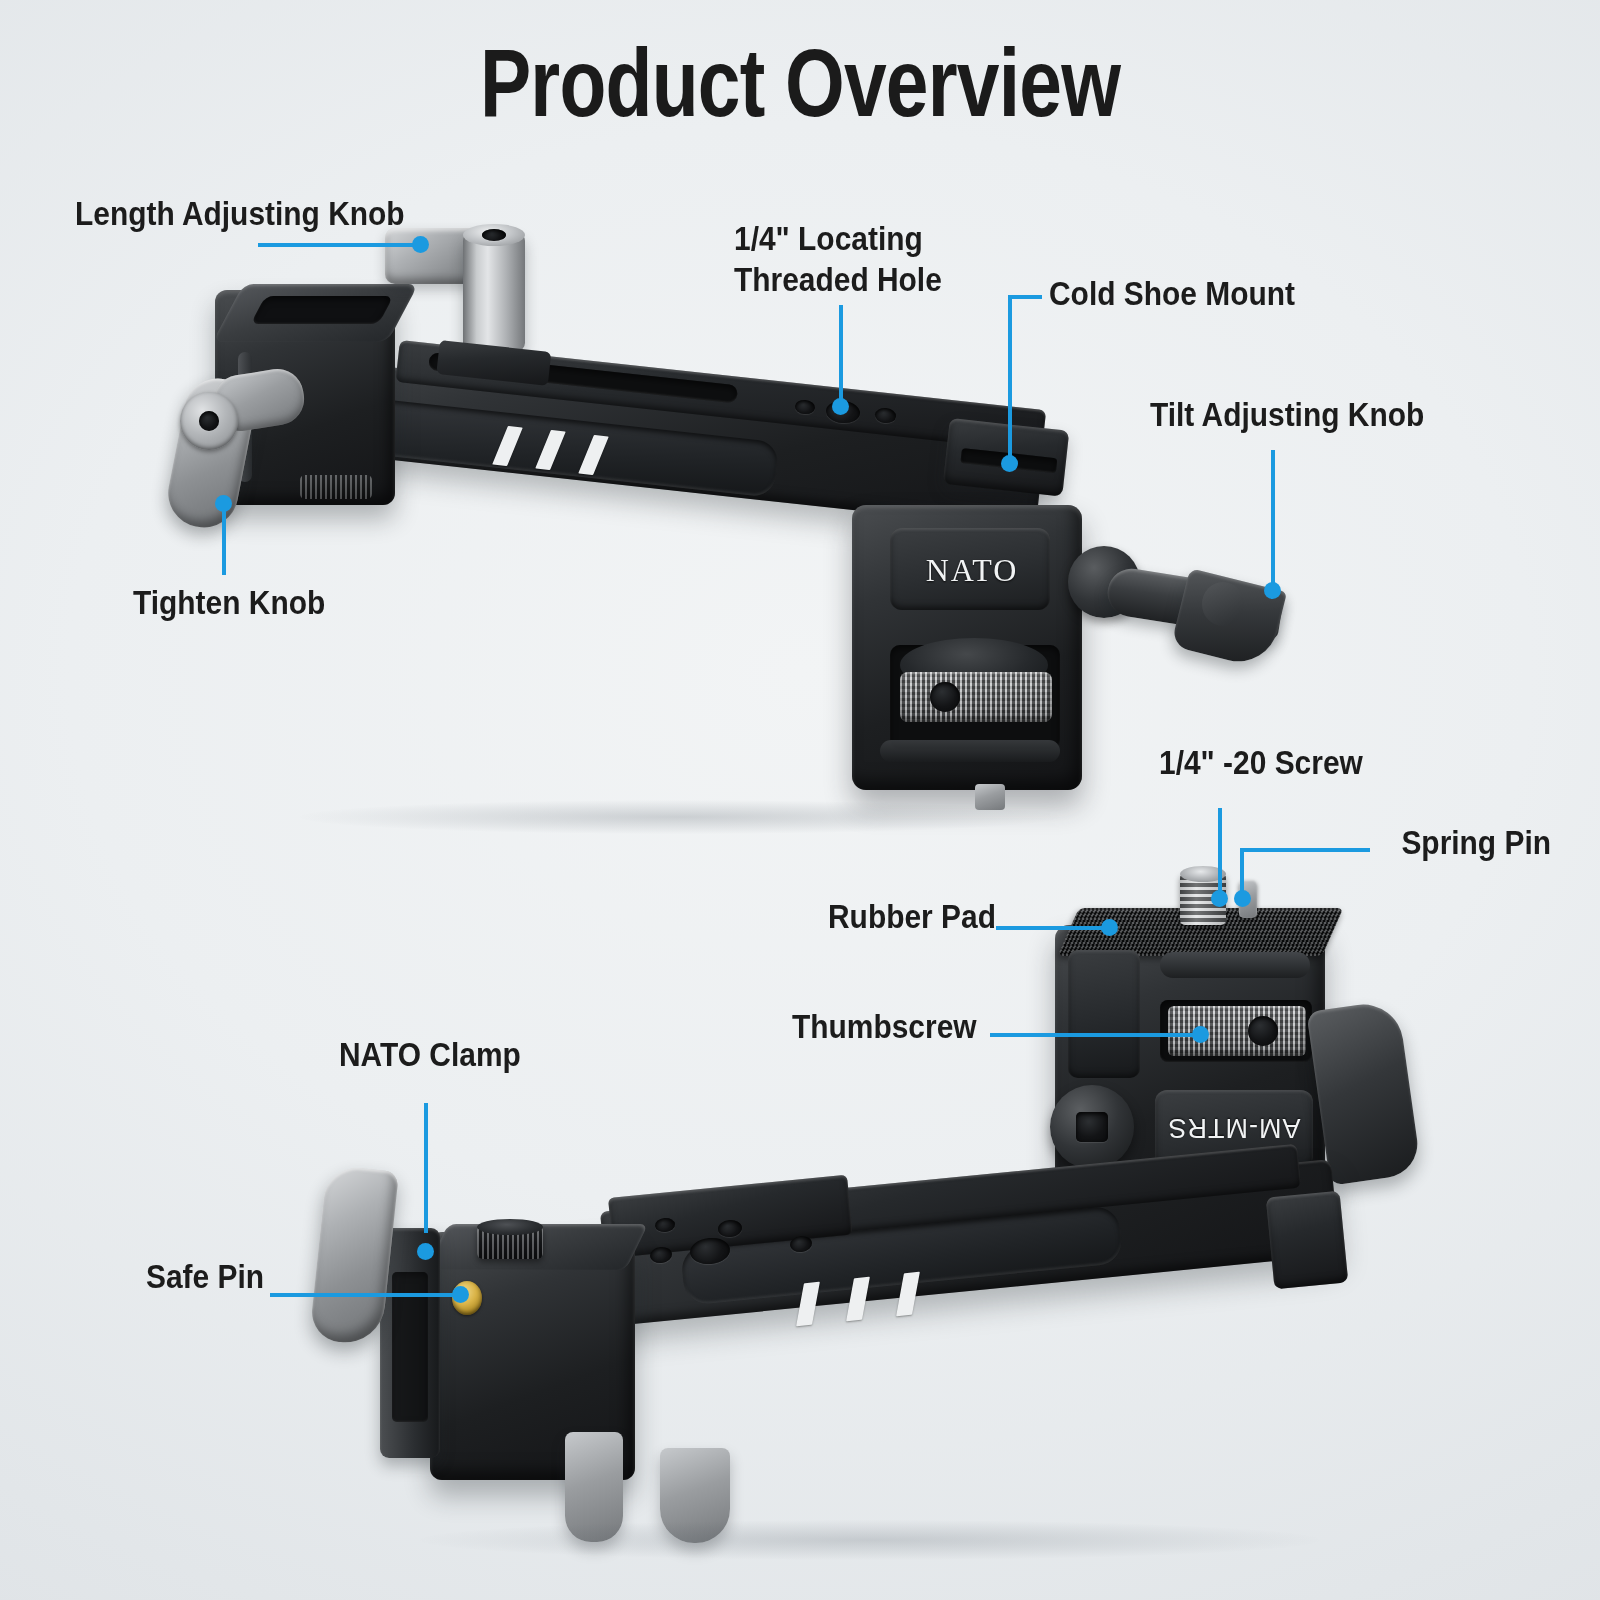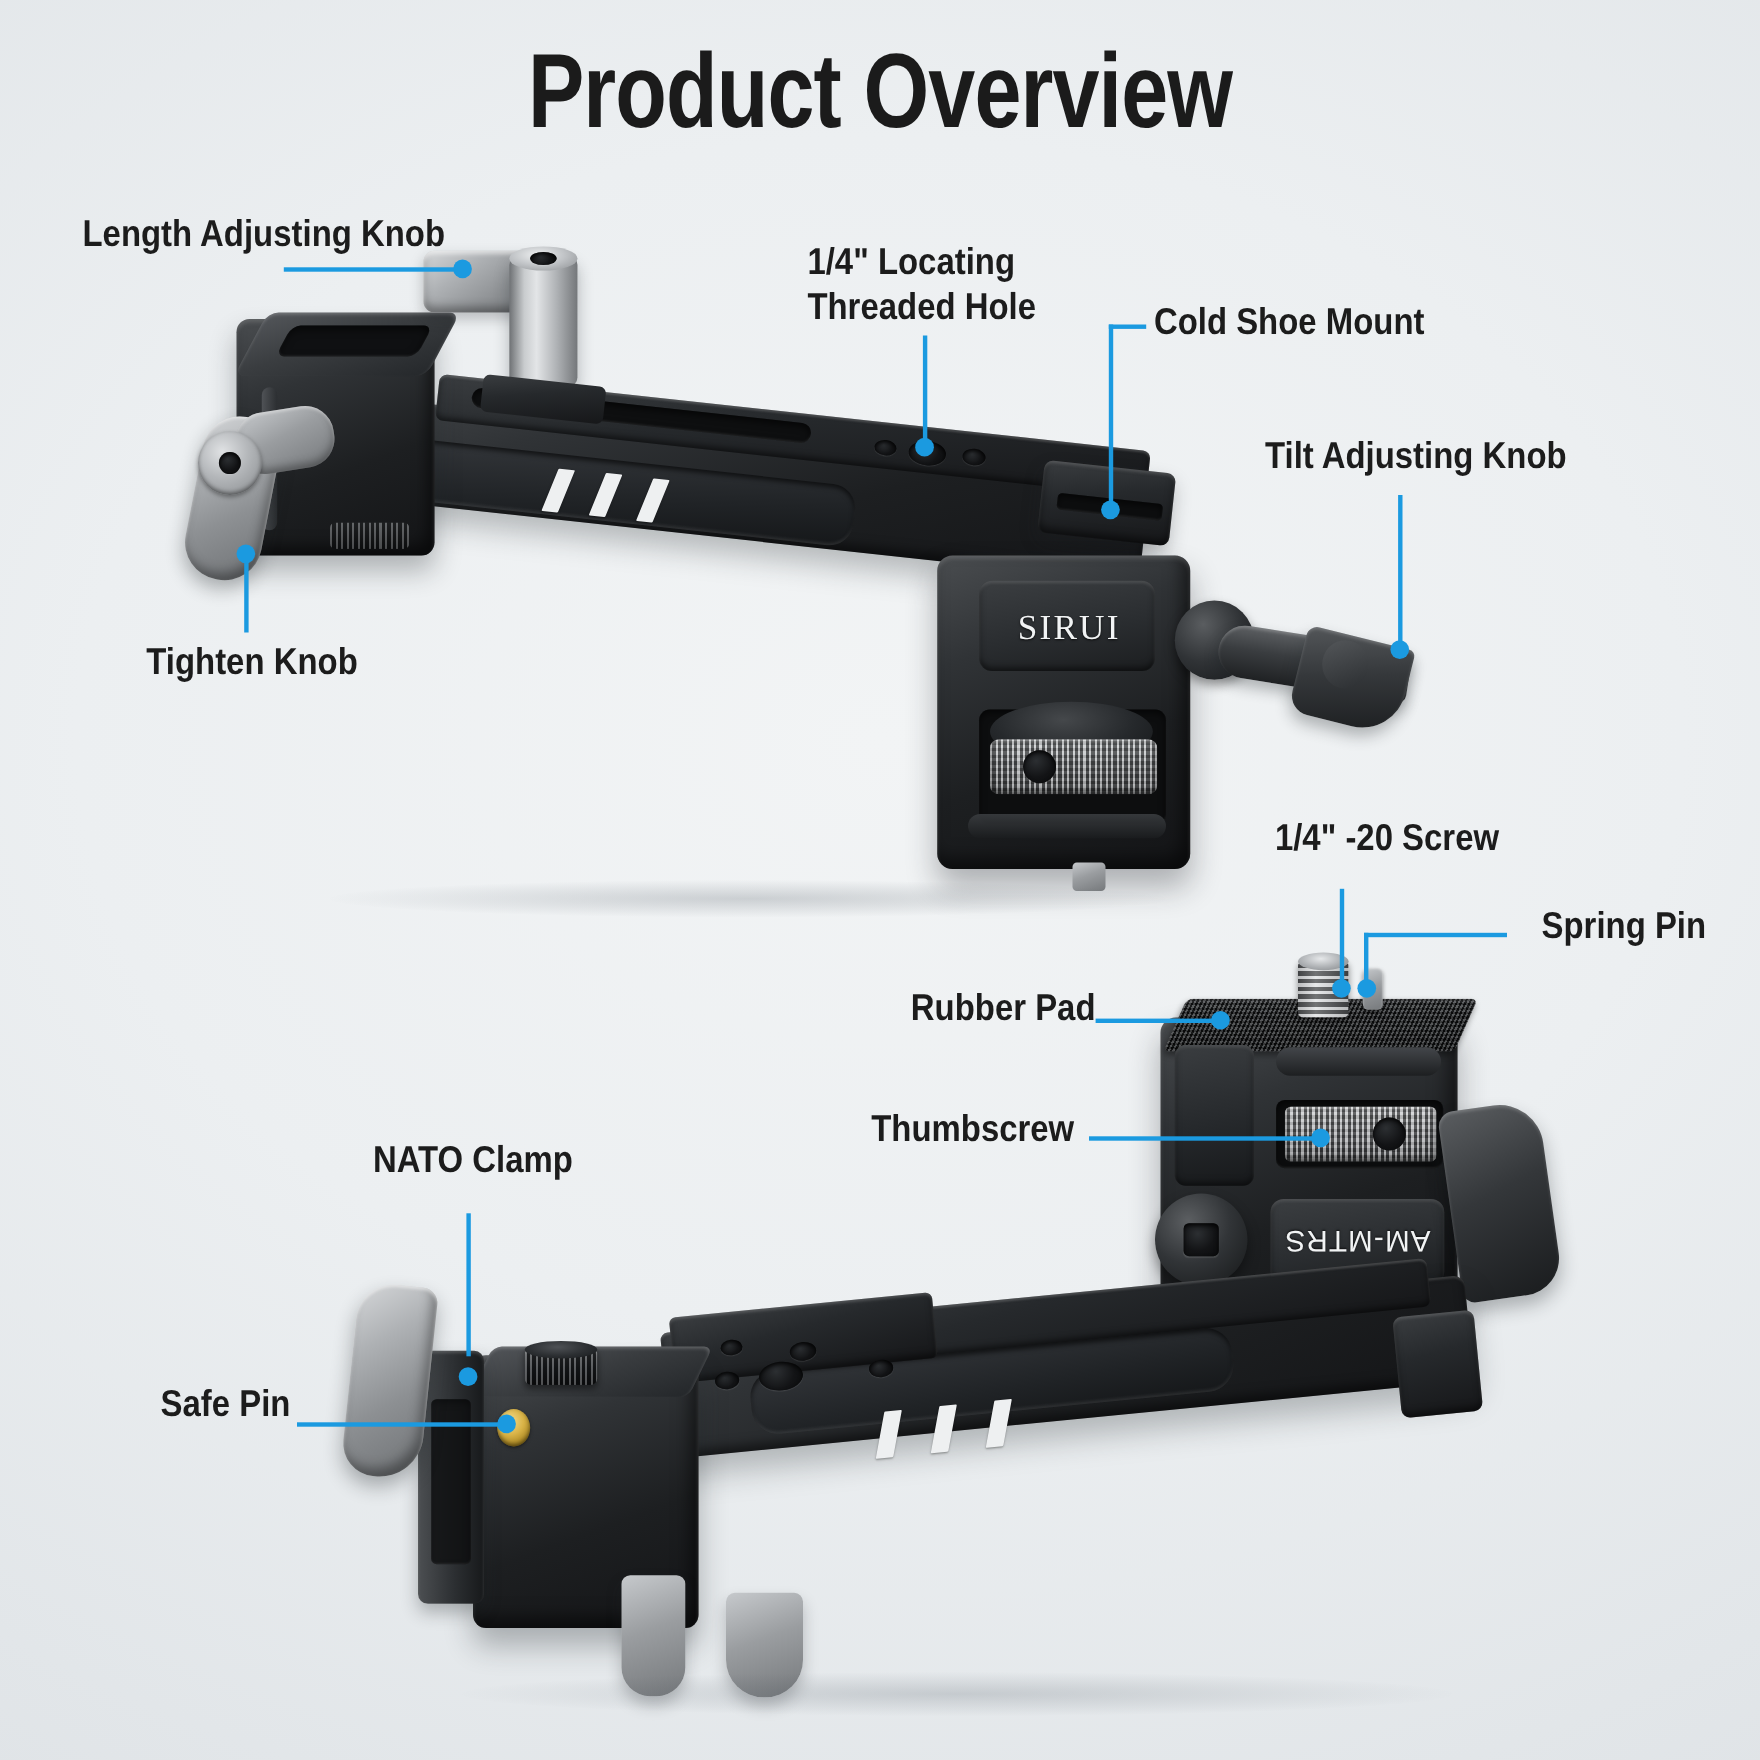--- a/index.html
+++ b/index.html
@@ -140,21 +140,21 @@
                 background:radial-gradient(ellipse at 42% 35%, #eef0f1 0%, #c0c3c6 48%, #8b8e91 100%);"></div>
     <div class="hole" style="left:482px;top:229px;width:24px;height:12px;"></div>
     <div class="part blk2" style="left:440px;top:340px;width:112px;height:34px;border-radius:6px;
                 transform:rotate(6.2deg);transform-origin:0 0;"></div>
 
     <div class="part blk sh" style="left:852px;top:505px;width:230px;height:285px;border-radius:14px;
                 box-shadow:0 16px 28px rgba(30,35,40,.32), inset 0 3px 4px rgba(255,255,255,.15), inset -7px -9px 16px rgba(0,0,0,.55);"></div>
     <div class="part" style="left:890px;top:528px;width:160px;height:82px;border-radius:12px;
                 background:linear-gradient(170deg,#3b3e41 0%,#2a2d30 55%,#1c1e20 100%);
                 box-shadow:inset 0 2px 3px rgba(255,255,255,.14), inset 0 -3px 6px rgba(0,0,0,.55);"></div>
-    <div class="brand" style="left:912px;top:552px;width:120px;text-align:center;font-size:32px;">SIRUI</div>
+    <div class="brand" style="left:912px;top:552px;width:120px;text-align:center;font-size:32px;">NATO</div>
     <div class="part inset" style="left:890px;top:645px;width:170px;height:105px;border-radius:10px;background:#0d0e0f;"></div>
     <div class="part" style="left:900px;top:638px;width:148px;height:54px;border-radius:50%;
                 background:radial-gradient(ellipse at 45% 30%, #45484b 0%, #26292c 55%, #141618 100%);"></div>
     <div class="part knurl" style="left:900px;top:672px;width:152px;height:50px;border-radius:8px;
                 box-shadow:inset 0 2px 3px rgba(255,255,255,.3), inset 0 -3px 6px rgba(0,0,0,.55);"></div>
     <div class="hole" style="left:930px;top:682px;width:30px;height:30px;"></div>
     <div class="part" style="left:880px;top:740px;width:180px;height:22px;border-radius:11px;
                 background:linear-gradient(180deg,#3a3d40,#1a1c1e);opacity:.9;"></div>
     <div class="part slv2" style="left:975px;top:784px;width:30px;height:26px;border-radius:4px;"></div>
 

